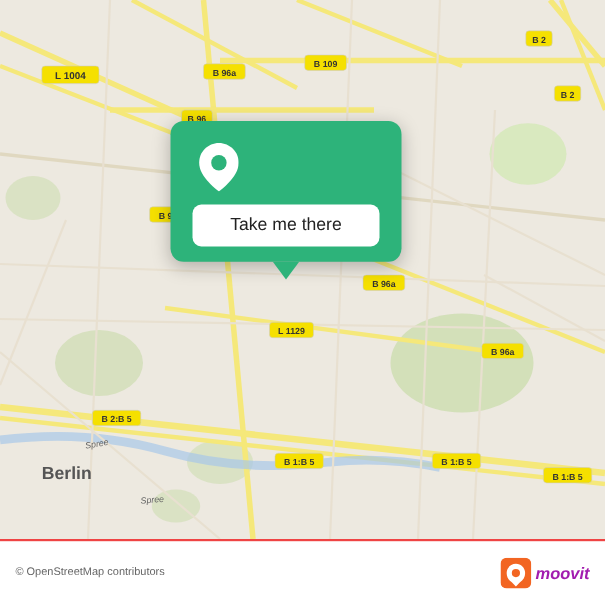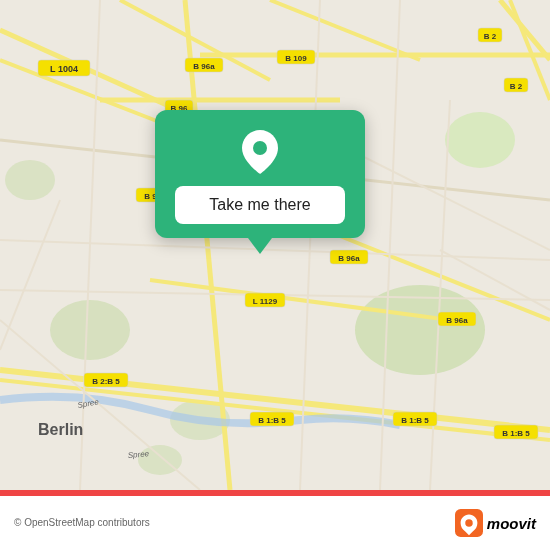--- a/index.html
+++ b/index.html
@@ -30,21 +30,21 @@
     
     #popup-card {
       position: absolute;
       top: 110px;
       left: 155px;
       width: 210px;
       background: #2db37a;
       border-radius: 12px;
       display: flex;
       flex-direction: column;
-      align-items: center;
+      align-items: flex-start;
       padding: 18px 20px 14px 20px;
       box-shadow: 0 4px 16px rgba(0,0,0,0.25);
     }
 
     #location-icon-wrap {
       width: 48px;
       height: 48px;
       display: flex;
       align-items: center;
       justify-content: center;
@@ -79,21 +79,21 @@
     
     #bottom-bar {
       width: 550px;
       height: 60px;
       background: white;
       display: flex;
       flex-direction: column;
       align-items: flex-start;
       justify-content: center;
       padding: 6px 14px;
-      border-top: 6px solid #ef4444;
+      border-top: 2px solid #ef4444;
     }
 
     #attribution {
       font-size: 10px;
       color: #666;
       margin-bottom: 2px;
     }
 
     #place-name {
       font-size: 15px;
@@ -113,21 +113,21 @@
     }
 
     #moovit-icon {
       width: 28px;
       height: 28px;
     }
 
     #moovit-text {
       font-size: 15px;
       font-weight: 700;
-      color: #000000;
+      color: #a21caf;
       font-style: italic;
     }
   </style>
 </head>
 <body>
 
 <div id="map-container">
   <svg id="map-svg" viewBox="0 0 550 490" xmlns="http://www.w3.org/2000/svg">
 
     <rect width="550" height="490" fill="#ede9e0"></rect>

